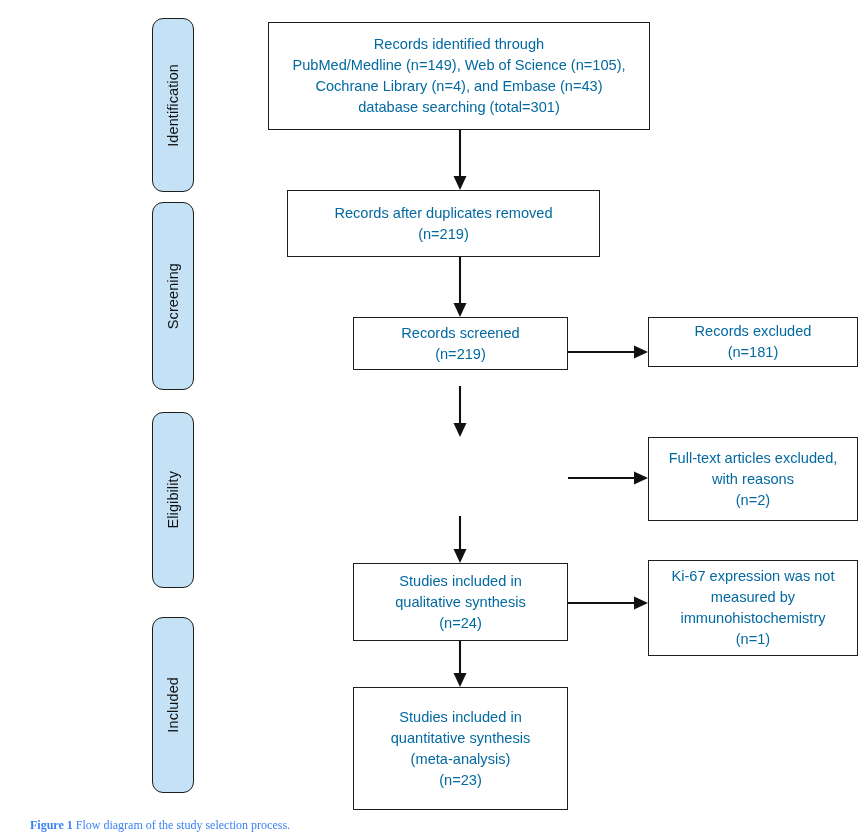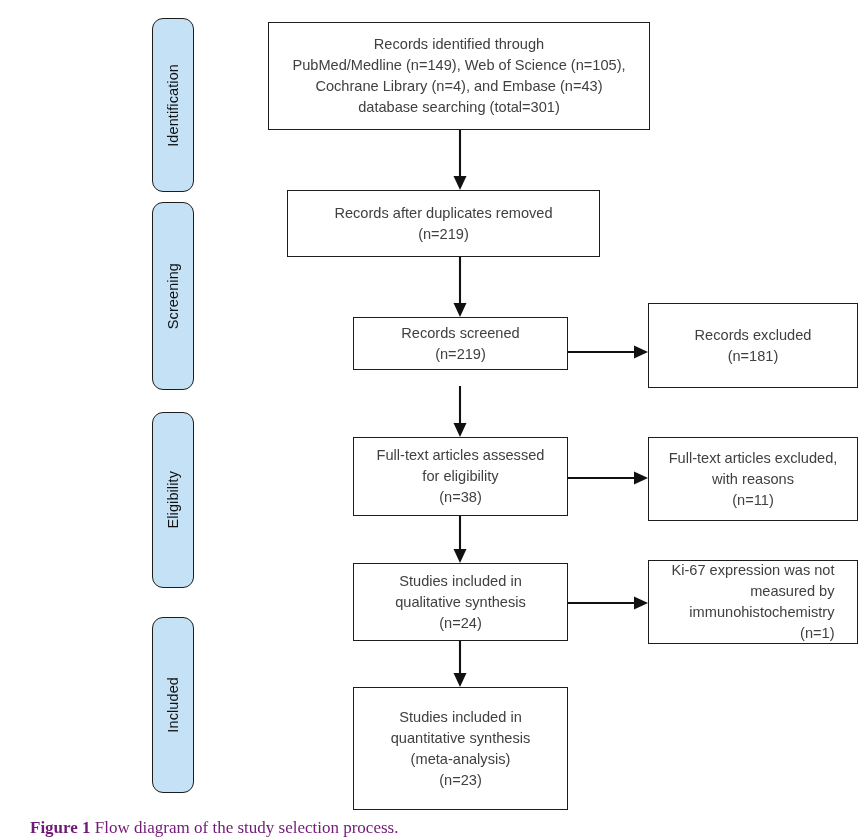--- a/index.html
+++ b/index.html
@@ -51,21 +51,21 @@
     background: #ffffff;
     border: 1.7px solid #1d1d1d;
     display: flex;
     align-items: center;
     justify-content: center;
     text-align: center;
   }
   .flow-box .box-text {
     font-size: 14.6px;
     line-height: 21px;
-    color: #404040;
+    color: #0369a1;
     padding: 0 8px;
     white-space: pre-line;
     font-family: "Liberation Sans", sans-serif;
   }
 
   
   .connector {
     position: absolute;
     pointer-events: none;
   }
@@ -76,22 +76,22 @@
   .connector polygon {
     fill: #111111;
   }
 
   
   #caption {
     position: absolute;
     left: 30px;
     top: 818px;
     font-family: "Liberation Serif", serif;
-    font-size: 17px;
-    color: #701a75;
+    font-size: 12px;
+    color: #3b82f6;
     white-space: nowrap;
   }
   #caption .cap-bold {
     font-weight: bold;
   }
   #caption .cap-rest {
     font-weight: normal;
   }
 </style>
 </head>
@@ -125,44 +125,39 @@
   <div class="flow-box" style="left:287px; top:190px; width:313px; height:67px;">
     <span class="box-text">Records after duplicates removed
 (n=219)</span>
   </div>
 
   <div class="flow-box" style="left:353px; top:317px; width:215px; height:53px;">
     <span class="box-text">Records screened
 (n=219)</span>
   </div>
 
-  <div class="flow-box" style="left:648px; top:303px; width:210px; height:85px;">
+  <div class="flow-box" style="left:648px; top:317px; width:210px; height:50px;">
     <span class="box-text">Records excluded
 (n=181)</span>
   </div>
 
-  <div class="flow-box" style="left:353px; top:437px; width:215px; height:79px;">
-    <span class="box-text">Full-text articles assessed
-for eligibility
-(n=38)</span>
-  </div>
 
   <div class="flow-box" style="left:648px; top:437px; width:210px; height:84px;">
     <span class="box-text">Full-text articles excluded,
 with reasons
-(n=11)</span>
+(n=2)</span>
   </div>
 
   <div class="flow-box" style="left:353px; top:563px; width:215px; height:78px;">
     <span class="box-text">Studies included in
 qualitative synthesis
 (n=24)</span>
   </div>
 
-  <div class="flow-box" style="left:648px; top:560px; width:210px; height:84px;text-align:right;">
+  <div class="flow-box" style="left:648px; top:560px; width:210px; height:96px;">
     <span class="box-text">Ki-67 expression was not
 measured by
 immunohistochemistry
 (n=1)</span>
   </div>
 
   <div class="flow-box" style="left:353px; top:687px; width:215px; height:123px;">
     <span class="box-text">Studies included in
 quantitative synthesis
 (meta-analysis)

